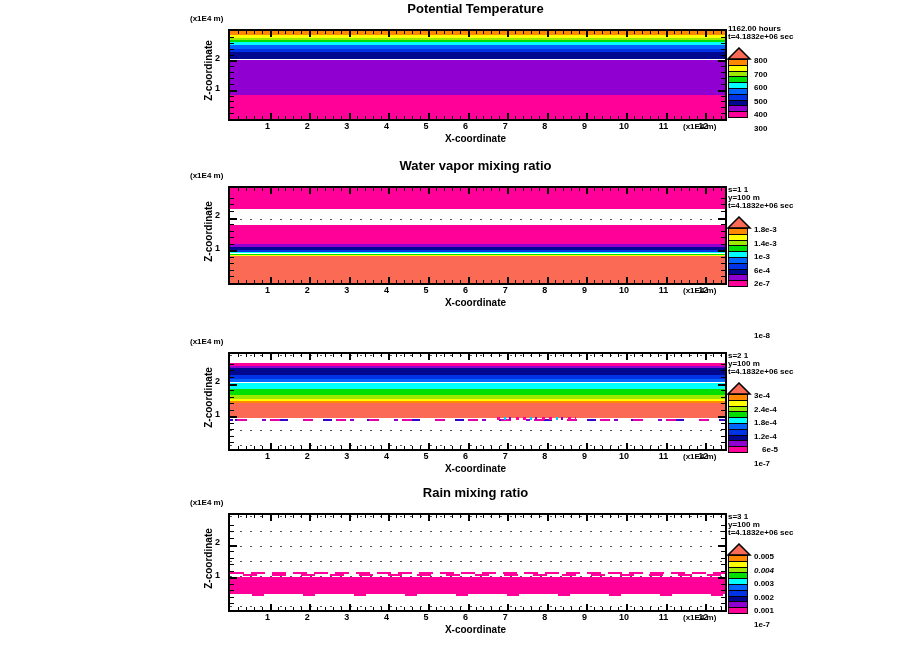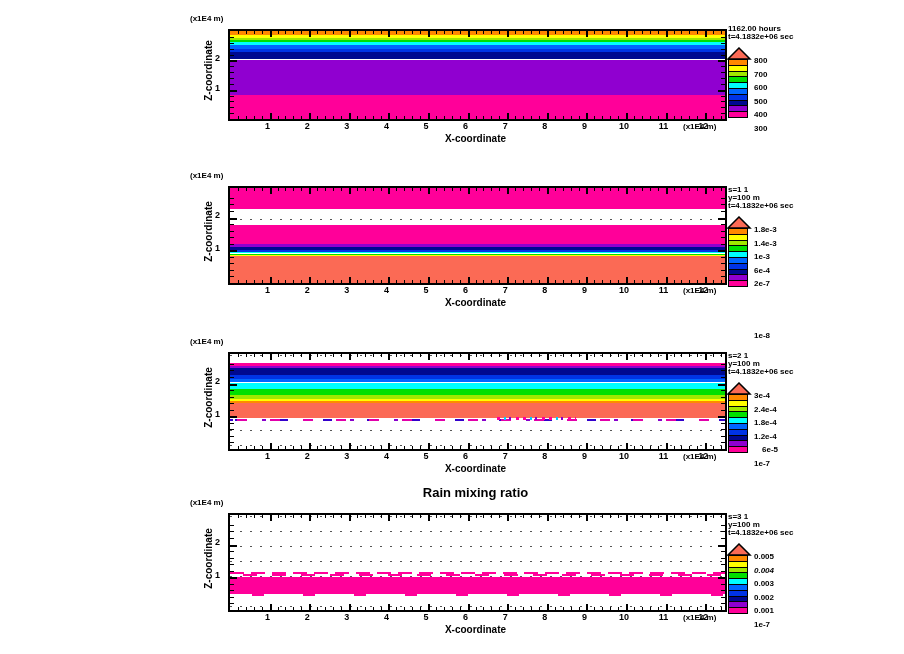--- a/index.html
+++ b/index.html
@@ -40,20 +40,21 @@
   .cluster{position:absolute;left:54%;width:16%;height:8px;
       background-image:repeating-linear-gradient(90deg,#FF0099 0 3px,rgba(0,0,0,0) 3px 7px,#00CCFF 7px 9px,rgba(0,0,0,0) 9px 12px,#8800CC 12px 14px,rgba(0,0,0,0) 14px 19px,#FF0099 19px 22px,rgba(0,0,0,0) 22px 26px);
       background-size:100% 3px;background-position:0 20%;background-repeat:repeat-x;}
 </style>
 </head>
 <body>
 
 <div id="canvas">
 
   <section class="panel" style="top:1px;">
+    <h2 class="title">Potential Temperature</h2>
     <span class="yunit">(x1E4 m)</span>
     <span class="ylab" style="top: 64px;">Z-coordinate</span>
     <div class="plot" style="height: 88px;">
         <div class="band orange" style="top: 0px; height: 3.5px; background: rgb(255, 136, 0);"></div>
         <div class="band yellow" style="top: 3.5px; height: 3.5px; background: rgb(255, 255, 0);"></div>
         <div class="band chartreuse" style="top: 7px; height: 2.1px; background: rgb(159, 232, 0);"></div>
         <div class="band green" style="top: 9.1px; height: 2.3px; background: rgb(0, 224, 0);"></div>
         <div class="band cyan" style="top: 11.4px; height: 2.9px; background: rgb(0, 255, 255);"></div>
         <div class="band blue_light" style="top: 14.4px; height: 3.5px; background: rgb(0, 102, 255);"></div>
         <div class="band blue" style="top: 17.9px; height: 3.5px; background: rgb(0, 51, 230);"></div>
@@ -251,20 +252,21 @@
       <span class="xt" style="left: 544.8px; top: 120px;">8</span>
       <span class="xt" style="left: 584.4px; top: 120px;">9</span>
       <span class="xt" style="left: 624px; top: 120px;">10</span>
       <span class="xt" style="left: 663.6px; top: 120px;">11</span>
       <span class="xt" style="left: 703.2px; top: 120px;">12</span>
       <span class="yt" style="left: 206px; top: 81.6667px;">1</span>
       <span class="yt" style="left: 206px; top: 52.3333px;">2</span>
     </section>
 
   <section class="panel" style="top:158px;">
+    <h2 class="title">Water vapor mixing ratio</h2>
     <span class="yunit">(x1E4 m)</span>
     <span class="ylab" style="top: 67.5px;">Z-coordinate</span>
     <div class="plot" style="height: 95px;">
         <div class="band magenta" style="top: 0px; height: 20.6px; background: rgb(255, 0, 153);"></div>
         <div class="band magenta" style="top: 37.3px; height: 18.3px; background: rgb(255, 0, 153);"></div>
         <div class="band violet" style="top: 55.7px; height: 3.3px; background: rgb(144, 0, 208);"></div>
         <div class="band navy_dark" style="top: 59px; height: 3.3px; background: rgb(0, 8, 144);"></div>
         <div class="band blue" style="top: 62.2px; height: 2px; background: rgb(0, 51, 230);"></div>
         <div class="band cyan" style="top: 64.2px; height: 1.3px; background: rgb(0, 255, 255);"></div>
         <div class="band green" style="top: 65.5px; height: 1px; background: rgb(0, 224, 0);"></div>

